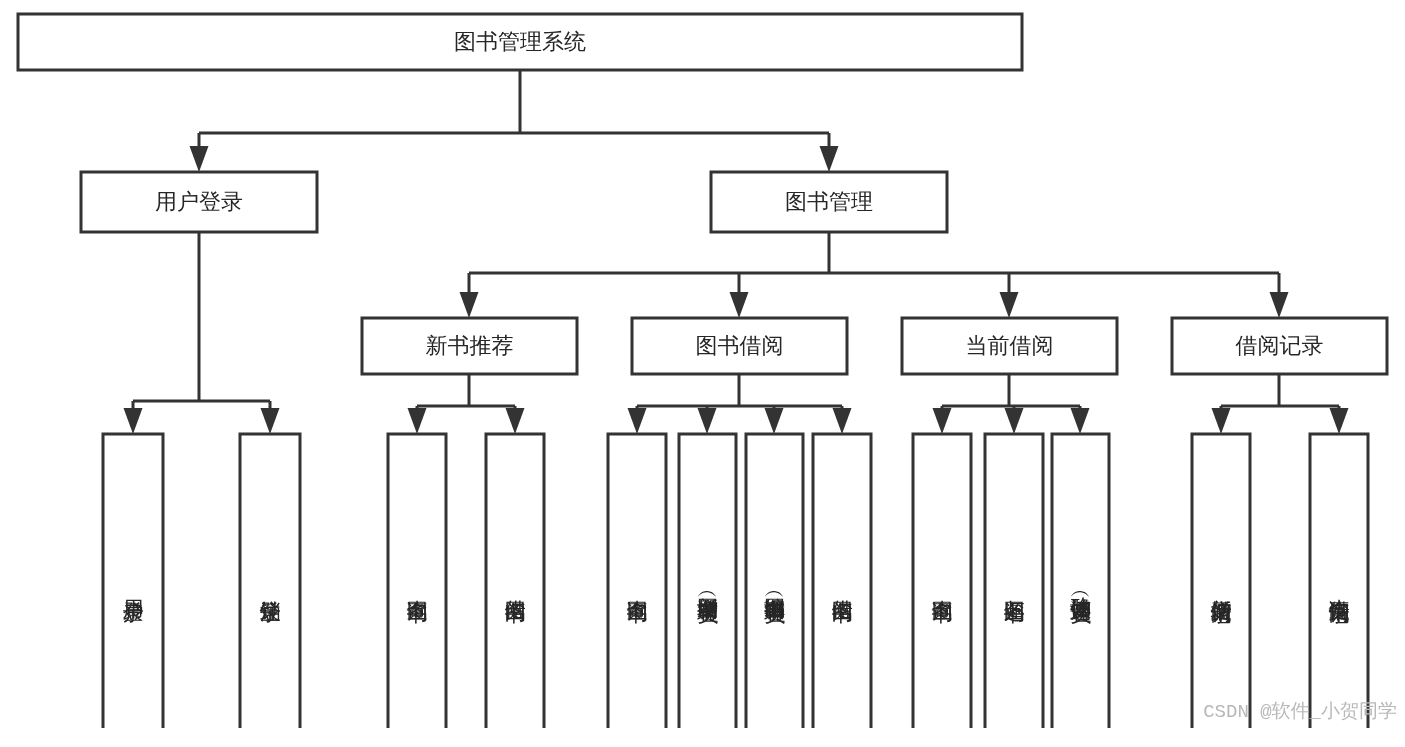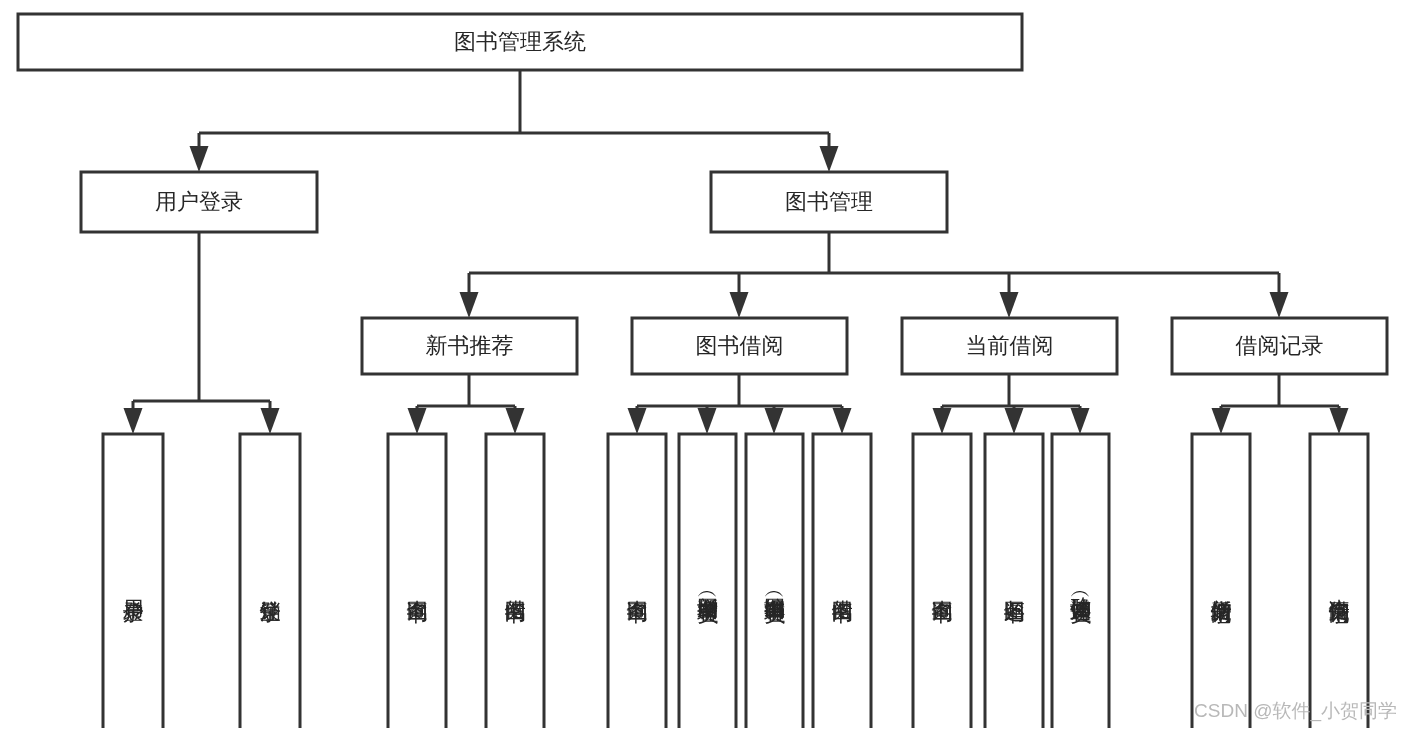--- a/index.html
+++ b/index.html
@@ -57,21 +57,21 @@
     align-items: center;
     justify-content: center;
     text-align: center;
     white-space: nowrap;
     pointer-events: none;
   }
   .watermark {
     position: absolute;
     right: 8px;
     bottom: 4px;
-    font-family: Liberation Sans, sans-serif;
+    font-family: Liberation Mono, monospace;
     font-size: 19px;
     color: #b8b8b8;
     white-space: nowrap;
   }
 </style>
 </head>
 <body>
 
 <div id="page">
 

